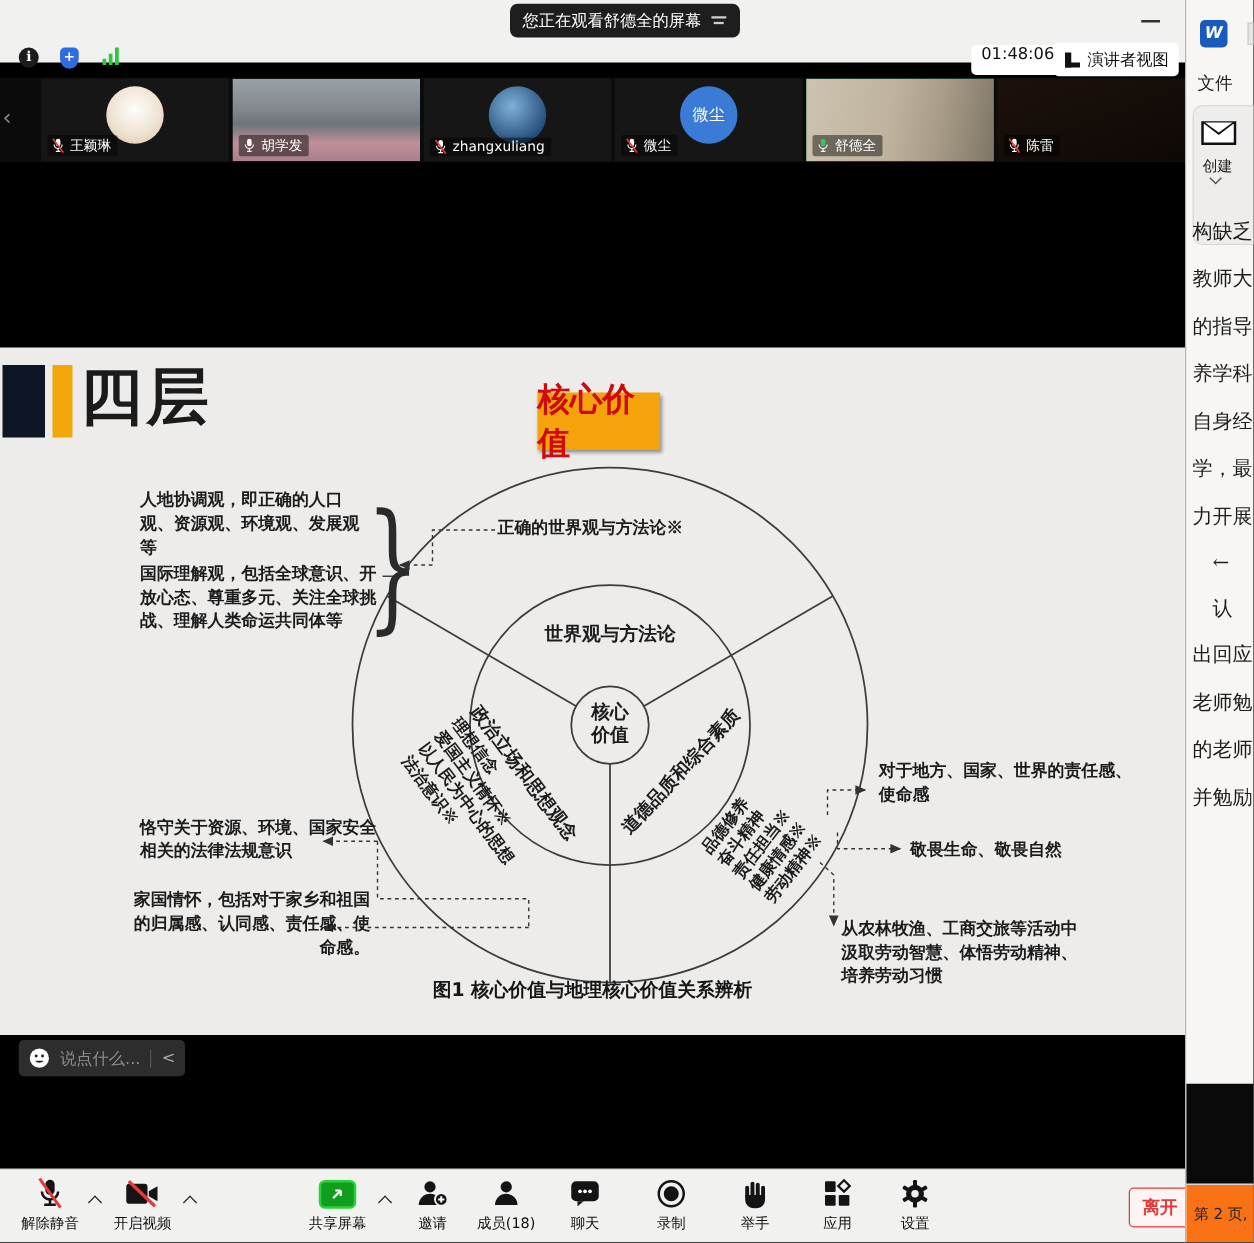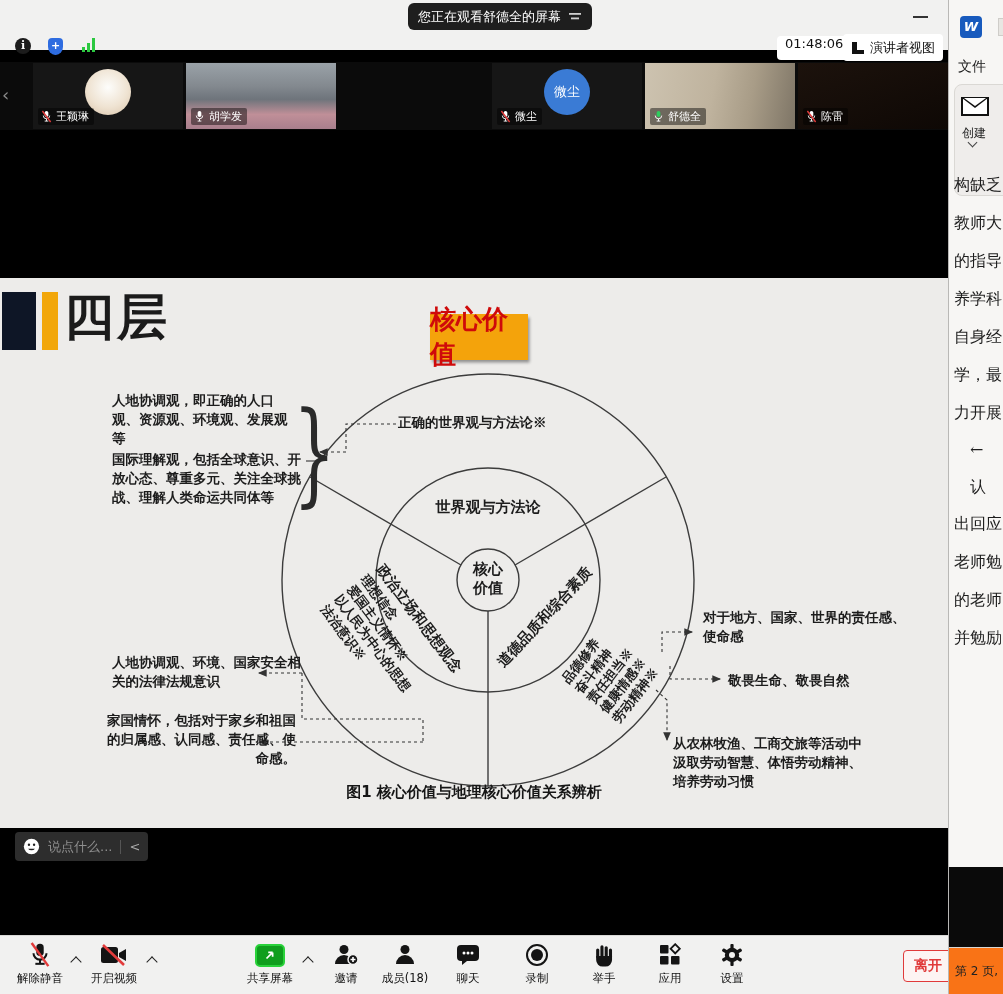--- a/index.html
+++ b/index.html
@@ -163,20 +163,33 @@
             <svg width="11" height="13" viewBox="0 0 24 28">
               <rect x="8" y="2" width="8" height="13" rx="4" fill="#fff"></rect>
               <path d="M5 12a7 7 0 0 0 14 0" stroke="#fff" stroke-width="2" fill="none"></path>
               <line x1="12" y1="19" x2="12" y2="24" stroke="#fff" stroke-width="2"></line>
               <line x1="8" y1="24" x2="16" y2="24" stroke="#fff" stroke-width="2"></line>
             </svg>
         <span>胡学发</span>
           </div>
       </div>
 
+      <div class="tile" style="left:339px">
+        <div class="avatar av-zhang"></div>
+        <div class="name-tag">
+            <svg width="11" height="13" viewBox="0 0 24 28">
+              <rect x="8" y="2" width="8" height="13" rx="4" fill="#fff"></rect>
+              <path d="M5 12a7 7 0 0 0 14 0" stroke="#fff" stroke-width="2" fill="none"></path>
+              <line x1="12" y1="19" x2="12" y2="24" stroke="#fff" stroke-width="2"></line>
+              <line x1="8" y1="24" x2="16" y2="24" stroke="#fff" stroke-width="2"></line>
+              <line x1="3" y1="2" x2="21" y2="26" stroke="#e23b3b" stroke-width="3"></line>
+            </svg>
+        <span>zhangxuliang</span>
+          </div>
+      </div>
 
       <div class="tile" style="left:492px">
         <div class="avatar av-wc">
             <span>微尘</span>
           </div>
         <div class="name-tag">
             <svg width="11" height="13" viewBox="0 0 24 28">
               <rect x="8" y="2" width="8" height="13" rx="4" fill="#fff"></rect>
               <path d="M5 12a7 7 0 0 0 14 0" stroke="#fff" stroke-width="2" fill="none"></path>
               <line x1="12" y1="19" x2="12" y2="24" stroke="#fff" stroke-width="2"></line>
@@ -249,21 +262,21 @@
       <div id="slide-title">四层</div>
       <div id="hl-box">
         <span>核心价值</span>
       </div>
 
       <div id="brace">}</div>
 
       <div class="anno serifb" style="left:112px; top:113px; width:182px;">人地协调观，即正确的人口观、资源观、环境观、发展观等</div>
       <div class="anno serifb" style="left:112px; top:172px; width:192px;">国际理解观，包括全球意识、开放心态、尊重多元、关注全球挑战、理解人类命运共同体等</div>
       <div class="anno serifb" style="left:398px; top:135px; width:250px;">正确的世界观与方法论※</div>
-      <div class="anno serifb" style="left:112px; top:375px; width:190px;">人地协调观、环境、国家安全相关的法律法规意识</div>
+      <div class="anno serifb" style="left:112px; top:375px; width:190px;">恪守关于资源、环境、国家安全相关的法律法规意识</div>
       <div class="anno serifb" style="left:96px; top:433px; width:200px;text-align:right;">家国情怀，包括对于家乡和祖国的归属感、认同感、责任感、使命感。</div>
       <div class="anno serifb" style="left:703px; top:330px; width:205px;">对于地方、国家、世界的责任感、使命感</div>
       <div class="anno serifb" style="left:728px; top:393px; width:180px;">敬畏生命、敬畏自然</div>
       <div class="anno serifb" style="left:673px; top:456px; width:198px;">从农林牧渔、工商交旅等活动中汲取劳动智慧、体悟劳动精神、培养劳动习惯</div>
 
       <div class="anno serifb" style="left:428px; top:220px; width:120px; text-align:center; font-size:15px;">世界观与方法论</div>
 
       <div class="rot serifb" style="left:352px; top:335px; width:140px; font-size:14.5px; transform:rotate(53deg);">政治立场和思想观念</div>
       <div class="rot serifb" style="left:478px; top:326px; width:140px; font-size:14.5px; transform:rotate(-47deg);">道德品质和综合素质</div>
 

